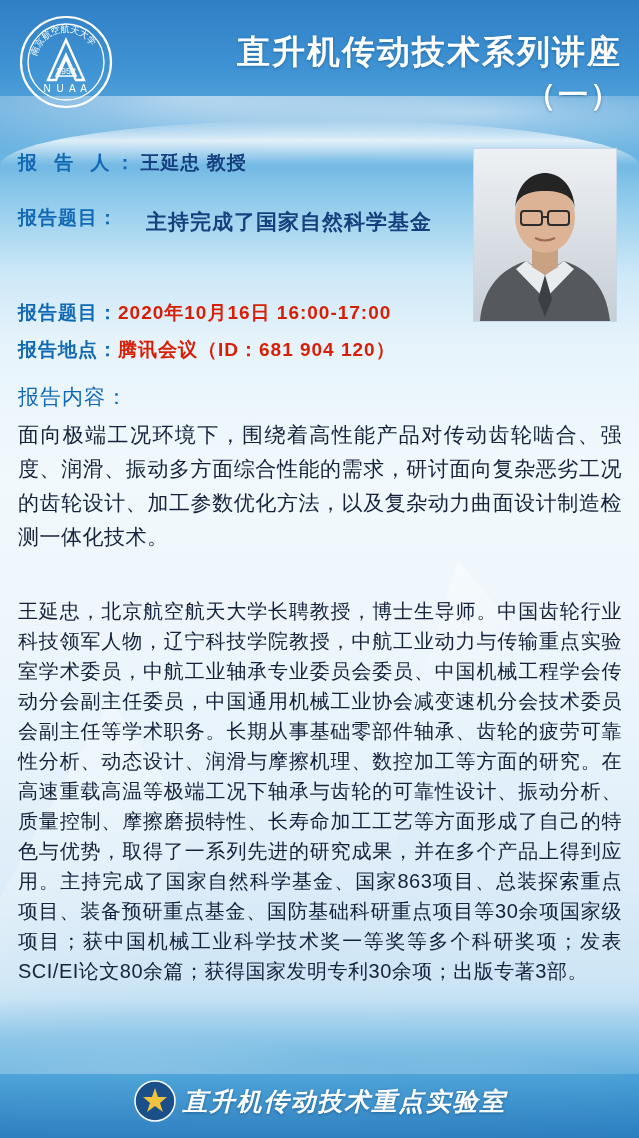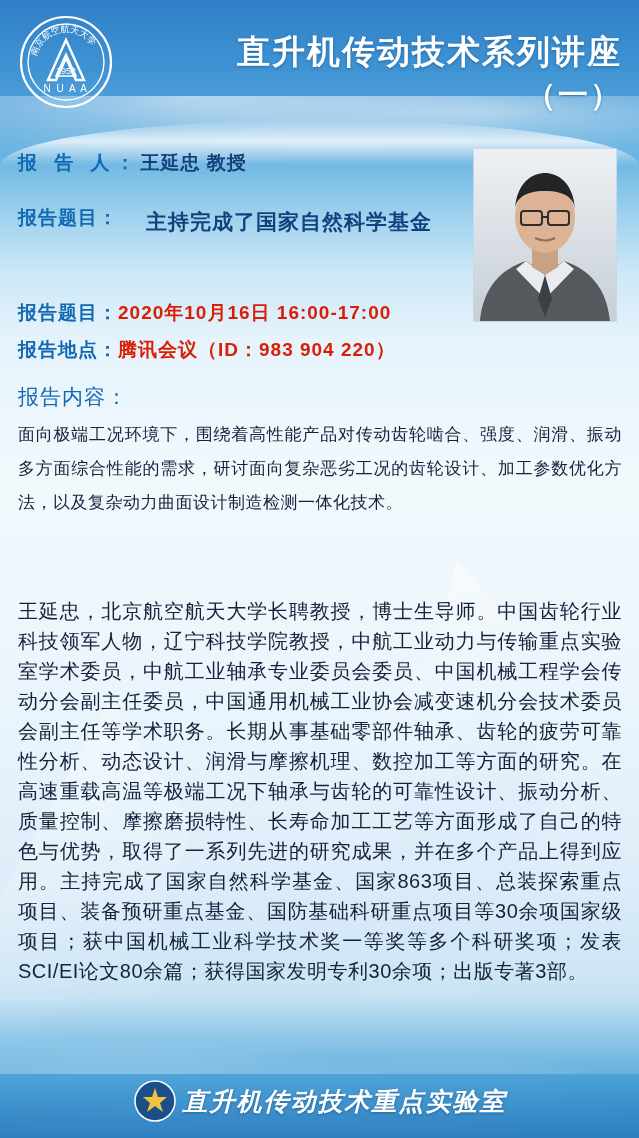--- a/index.html
+++ b/index.html
@@ -170,21 +170,21 @@
   .para {
     position: absolute;
     left: 18px;
     width: 604px;
     color: #15223c;
     text-align: justify;
     letter-spacing: 0.5px;
   }
   .abstract-body {
     top: 418px;
-    font-size: 17px;
+    font-size: 21px;
     line-height: 34px;
   }
   .bio-body {
     top: 596px;
     font-size: 20px;
     line-height: 30px;
   }
 
   
   .footer {
@@ -281,21 +281,21 @@
   </div>
   <div class="topic-lines">
     <div>主持完成了国家自然科学基金</div>
   </div>
 
   <div class="field-row time-row">
     <span class="field-label">报告题目：</span><span class="field-value red">2020年10月16日  16:00-17:00</span>
   </div>
 
   <div class="field-row place-row">
-    <span class="field-label">报告地点：</span><span class="field-value red">腾讯会议（ID：983 904 220）</span>
+    <span class="field-label">报告地点：</span><span class="field-value red">腾讯会议（ID：681 904 120）</span>
   </div>
 
   <div class="section-head abstract-head">报告内容：</div>
   <div class="para abstract-body">面向极端工况环境下，围绕着高性能产品对传动齿轮啮合、强度、润滑、振动多方面综合性能的需求，研讨面向复杂恶劣工况的齿轮设计、加工参数优化方法，以及复杂动力曲面设计制造检测一体化技术。</div>
 
   <div class="para bio-body">王延忠，北京航空航天大学长聘教授，博士生导师。中国齿轮行业科技领军人物，辽宁科技学院教授，中航工业动力与传输重点实验室学术委员，中航工业轴承专业委员会委员、中国机械工程学会传动分会副主任委员，中国通用机械工业协会减变速机分会技术委员会副主任等学术职务。长期从事基础零部件轴承、齿轮的疲劳可靠性分析、动态设计、润滑与摩擦机理、数控加工等方面的研究。在高速重载高温等极端工况下轴承与齿轮的可靠性设计、振动分析、质量控制、摩擦磨损特性、长寿命加工工艺等方面形成了自己的特色与优势，取得了一系列先进的研究成果，并在多个产品上得到应用。主持完成了国家自然科学基金、国家863项目、总装探索重点项目、装备预研重点基金、国防基础科研重点项目等30余项国家级项目；获中国机械工业科学技术奖一等奖等多个科研奖项；发表SCI/EI论文80余篇；获得国家发明专利30余项；出版专著3部。</div>
 
   <div class="footer">
     <div class="footer-logo">
       <svg width="44" height="44" viewBox="0 0 44 44">

